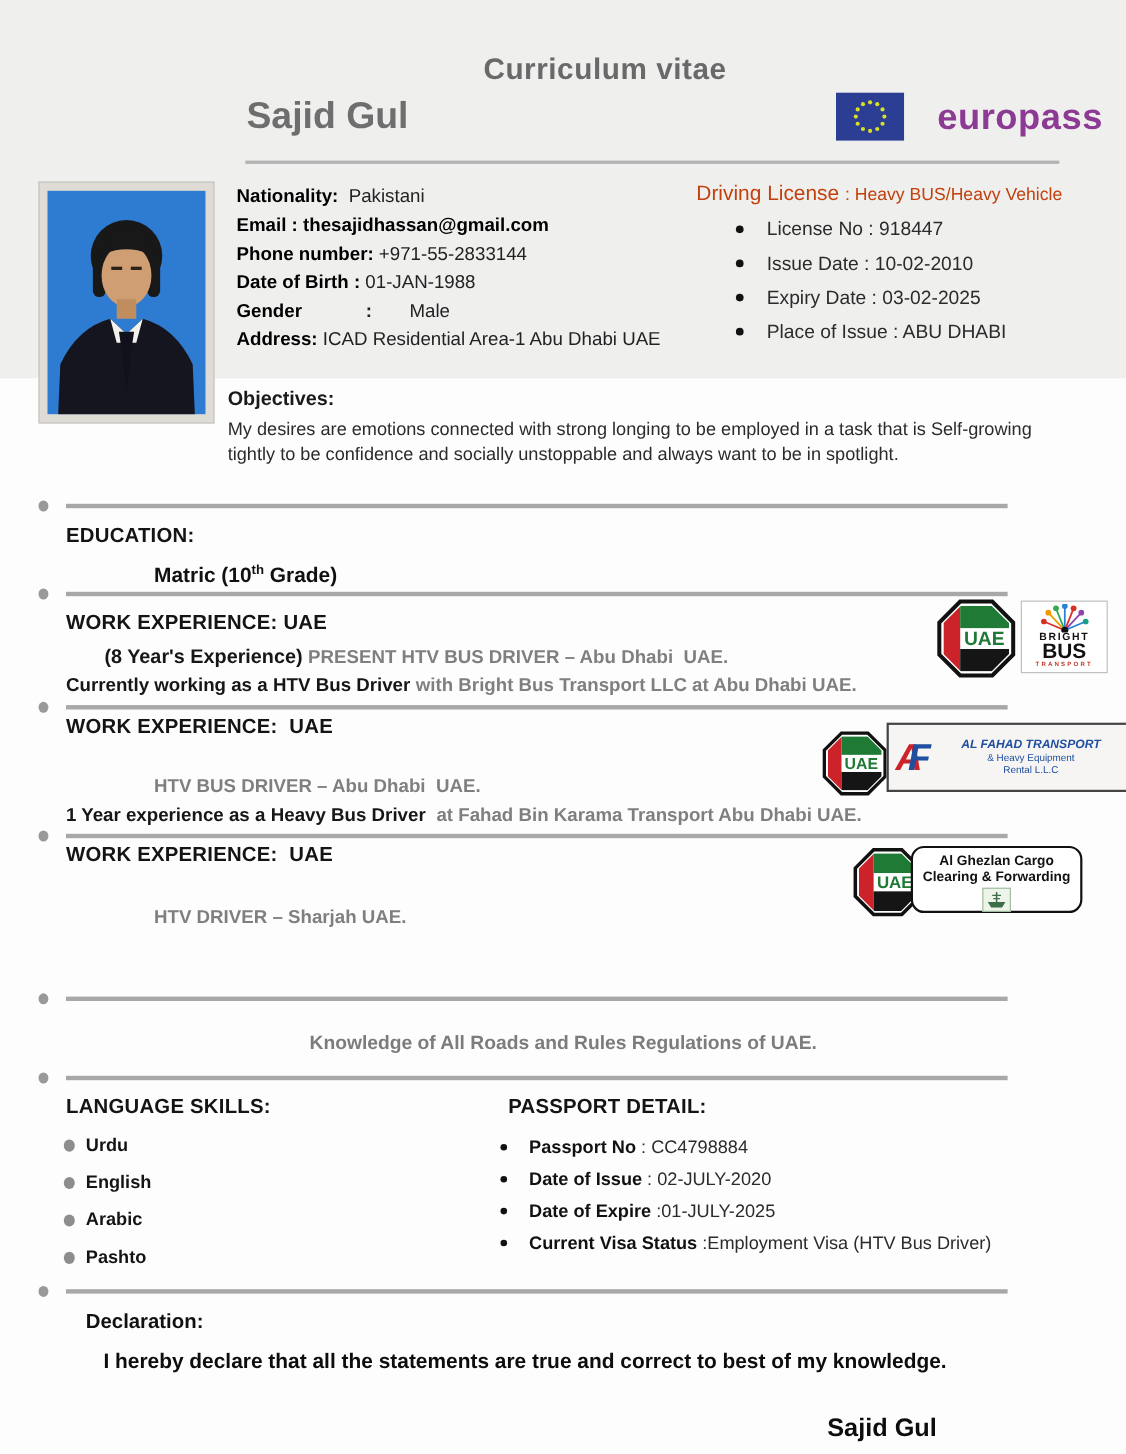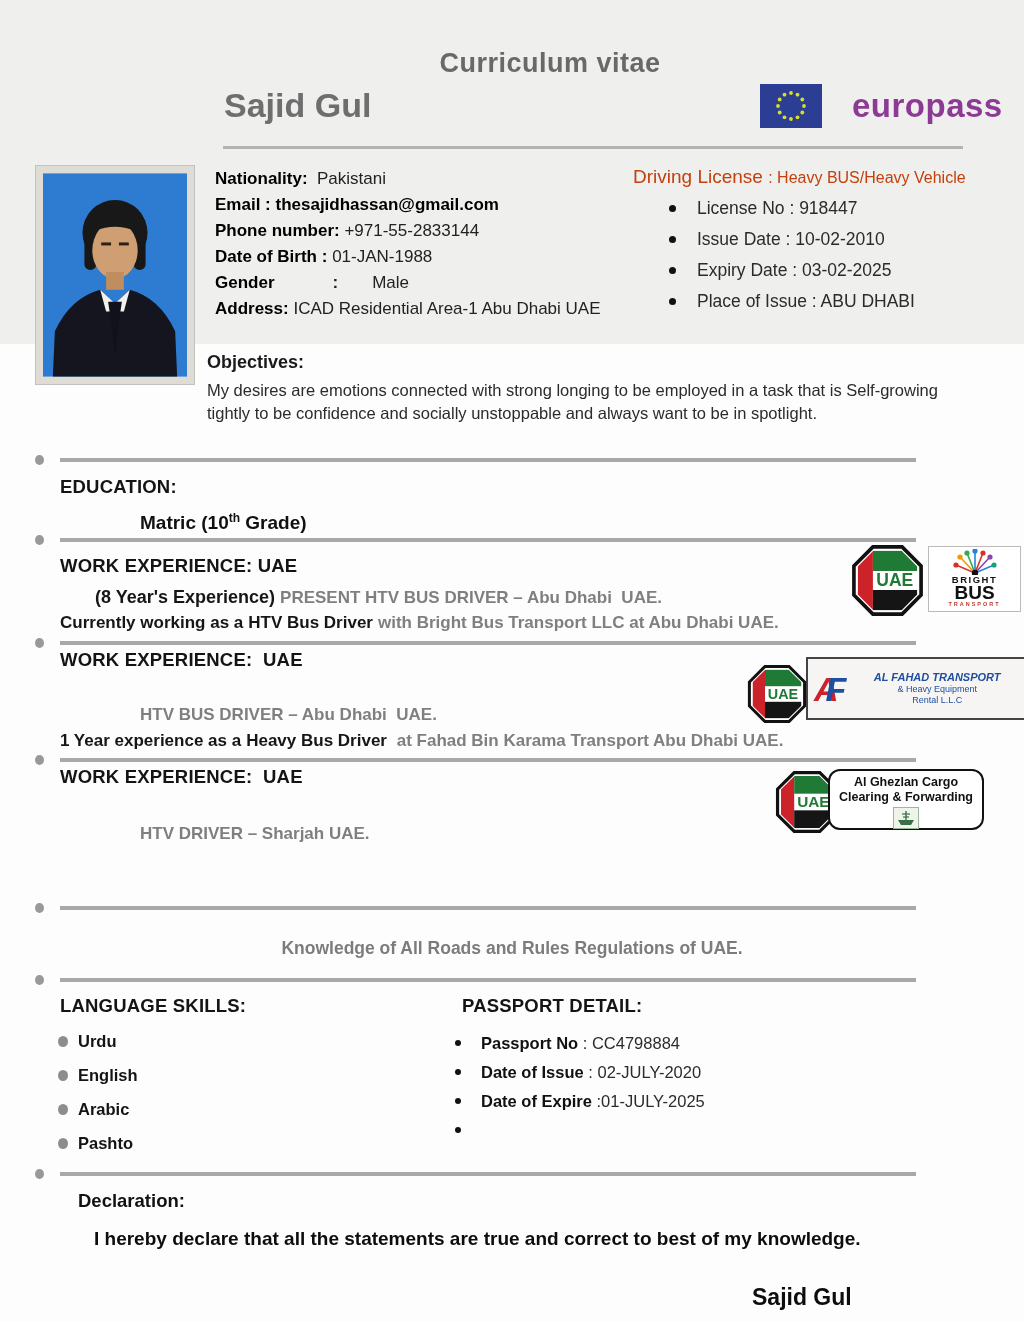--- a/index.html
+++ b/index.html
@@ -50,21 +50,21 @@
   .black-bold{color:#161616;font-weight:bold;}
   .xbold{font-weight:900;}
   .mix-line{font-size:17px;}
   .mix-line span{margin-right:5px;}
 
   .matric{left:140px;top:511px;font-size:19px;font-weight:bold;color:#111;}
   .matric sup{font-size:12px;}
 
   
   .uae-badge{display:block;}
-  .brightbus{left:928px;top:546px;width:93px;height:66px;background:#fff;border:1px solid #bbb;text-align:center;padding-top:2px;}
+  .brightbus{left:928px;top:546px;width:79px;height:66px;background:#fff;border:1px solid #bbb;text-align:center;padding-top:2px;}
   .bb-burst{display:block;margin:0 auto;}
   .bb-l1{font-size:9.5px;font-weight:bold;letter-spacing:1.5px;color:#111;line-height:9px;}
   .bb-l2{font-size:19px;font-weight:900;color:#111;line-height:17px;}
   .bb-l3{font-size:5.5px;font-weight:bold;letter-spacing:2px;color:#c0392b;line-height:7px;}
   .alfahad{left:806px;top:657px;width:224px;height:63px;background:#f6f5f3;border:2px solid #444;display:flex;align-items:center;padding:4px 6px;gap:6px;}
   .af-mono{font-style:italic;font-weight:900;font-size:34px;line-height:30px;white-space:nowrap;}
   .af-a{color:#cc2229;}
   .af-f{color:#1f4fa0;margin-left:-13px;}
   .af-text{text-align:center;flex:1;color:#1f4fa0;}
   .af-t1{font-size:11px;font-weight:900;font-style:italic;color:#1f4fa0;line-height:13px;}
@@ -341,20 +341,21 @@
     <div class="pass-item">
         <span class="pass-dot"></span>
         <span><span class="pass-label">Date of Issue</span><span class="pass-value pre"> : 02-JULY-2020</span></span>
       </div>
     <div class="pass-item">
         <span class="pass-dot"></span>
         <span><span class="pass-label">Date of Expire</span><span class="pass-value pre"> :01-JULY-2025</span></span>
       </div>
     <div class="pass-item">
         <span class="pass-dot"></span>
+        <span><span class="pass-label">Current Visa Status</span><span class="pass-value pre"> :Employment Visa (HTV Bus Driver)</span></span>
       </div>
   </div>
 
   <div class="divider" style="top:1172px;">
       <span class="knob"></span>
     </div>
 
   <div class="abs decl-title">Declaration:</div>
   <div class="abs decl-body">I hereby declare that all the statements are true and correct to best of my knowledge.</div>
   <div class="abs signature">Sajid Gul</div>

